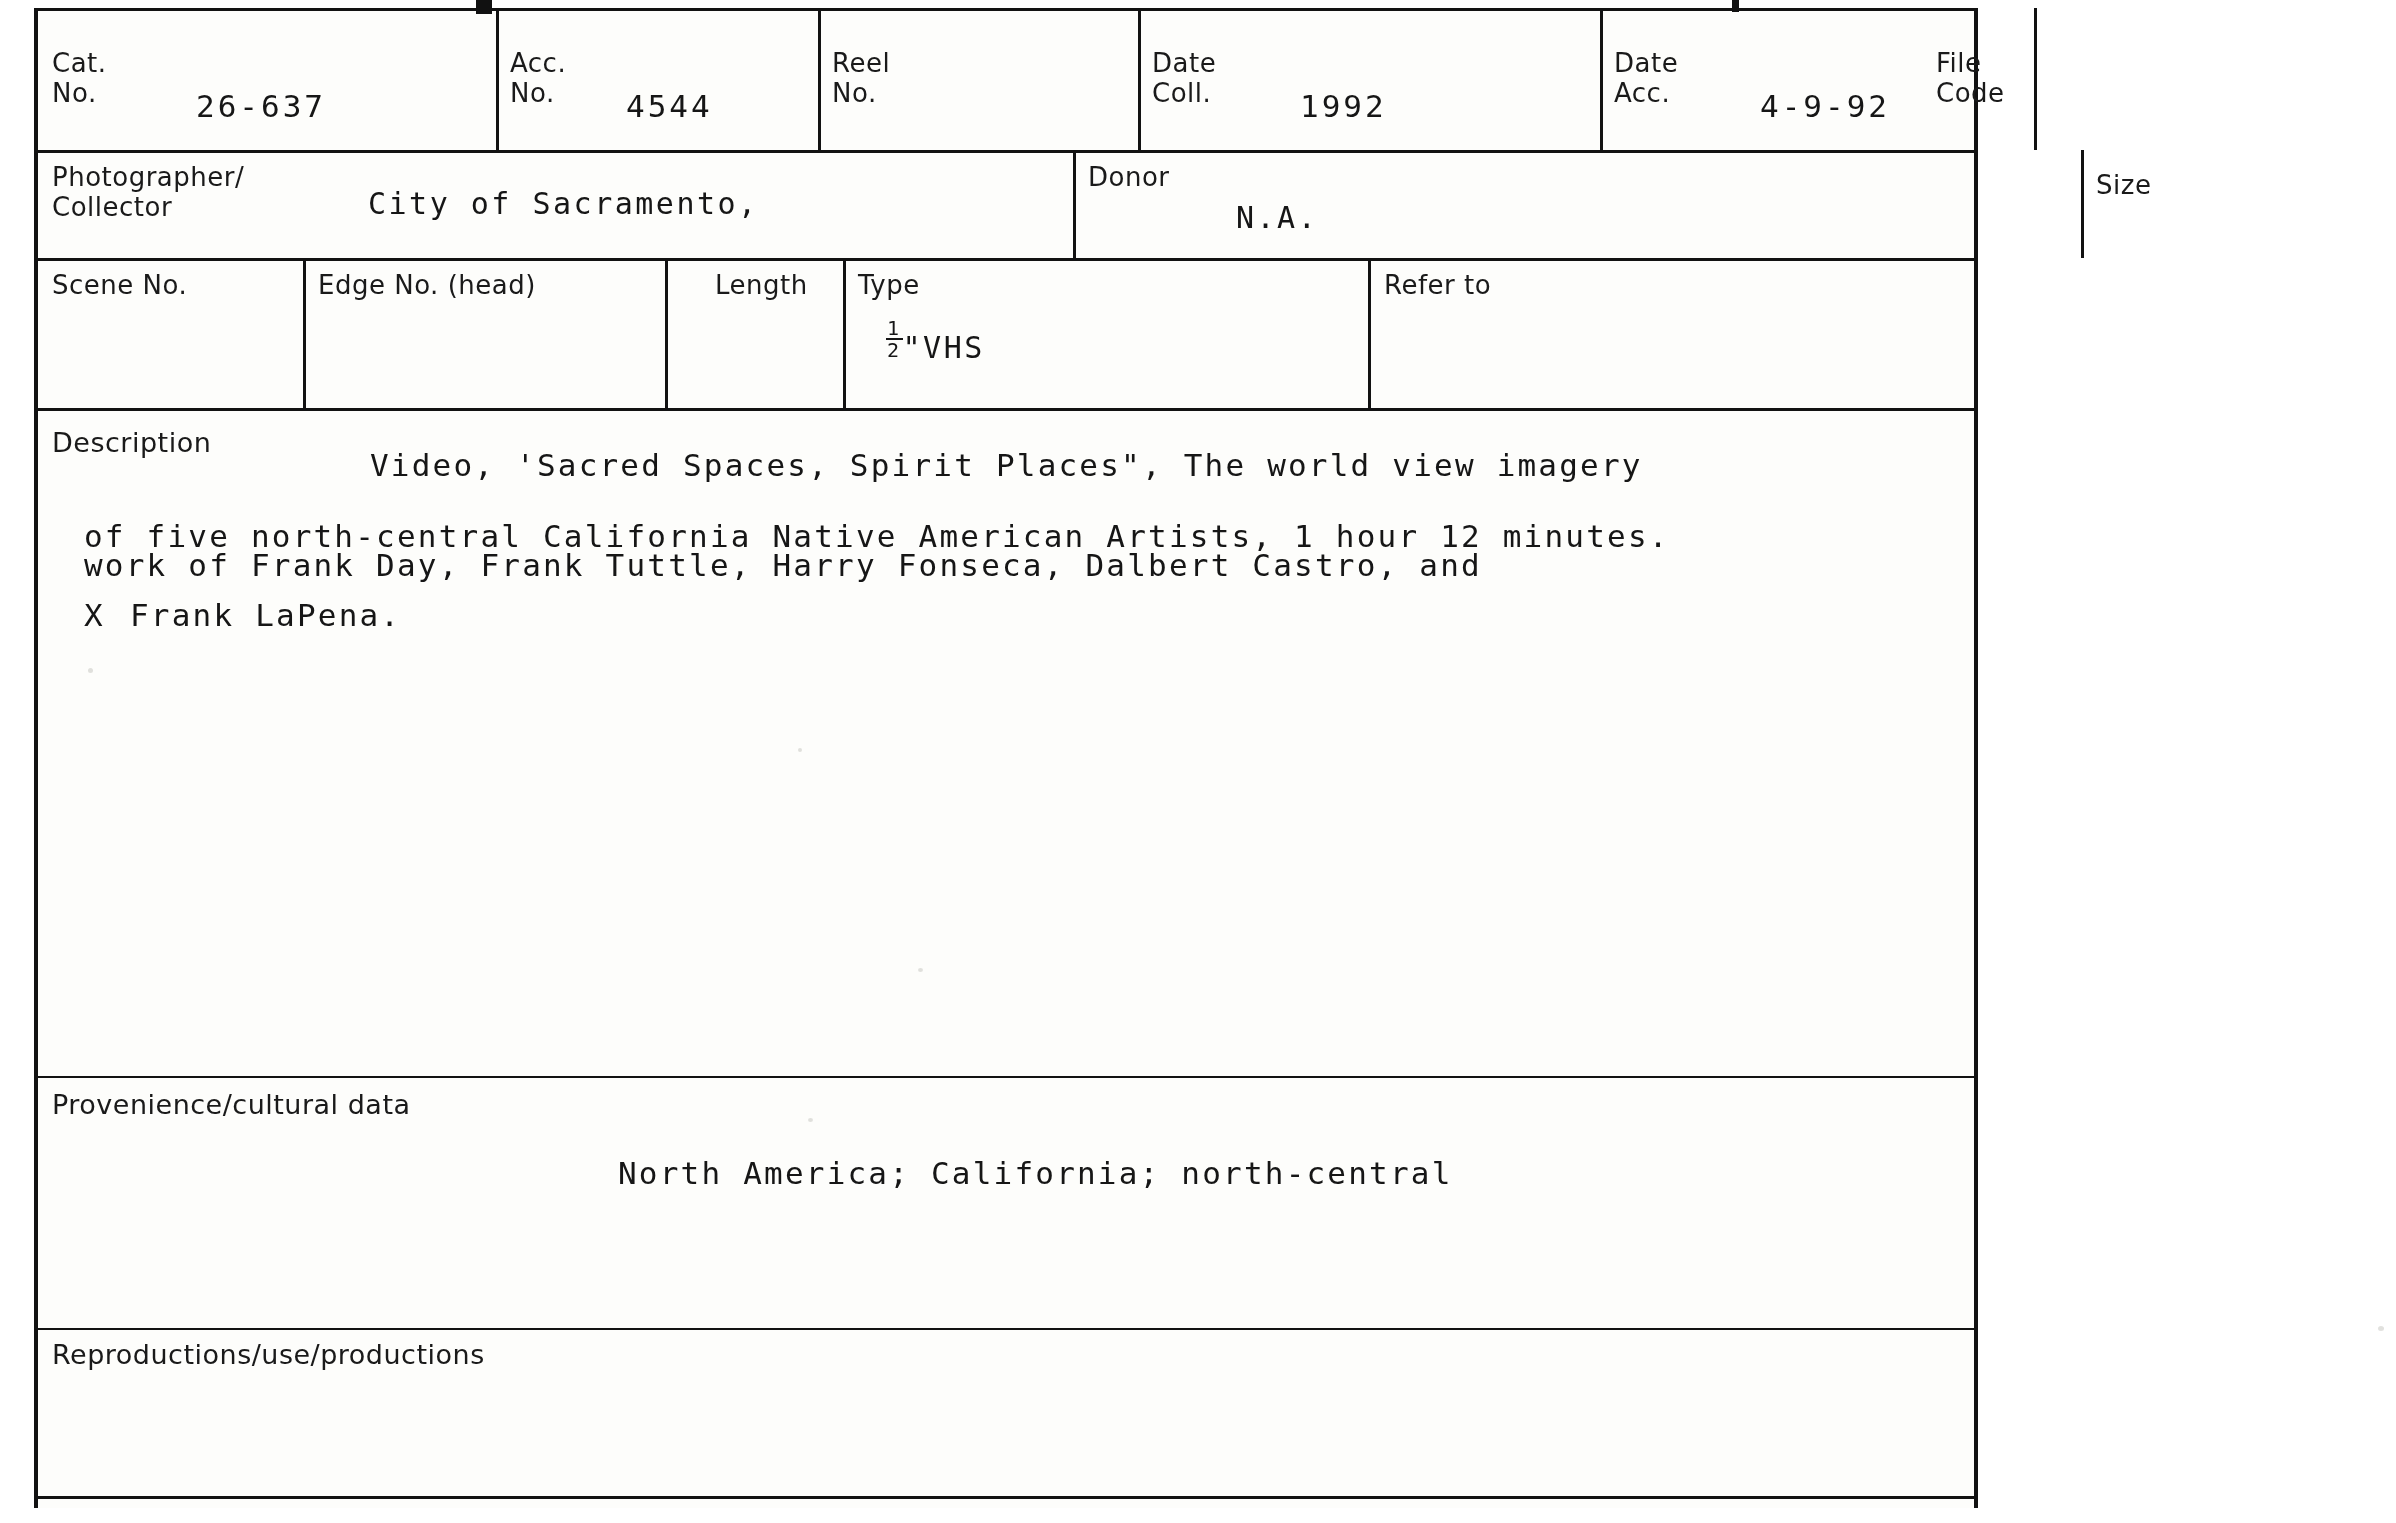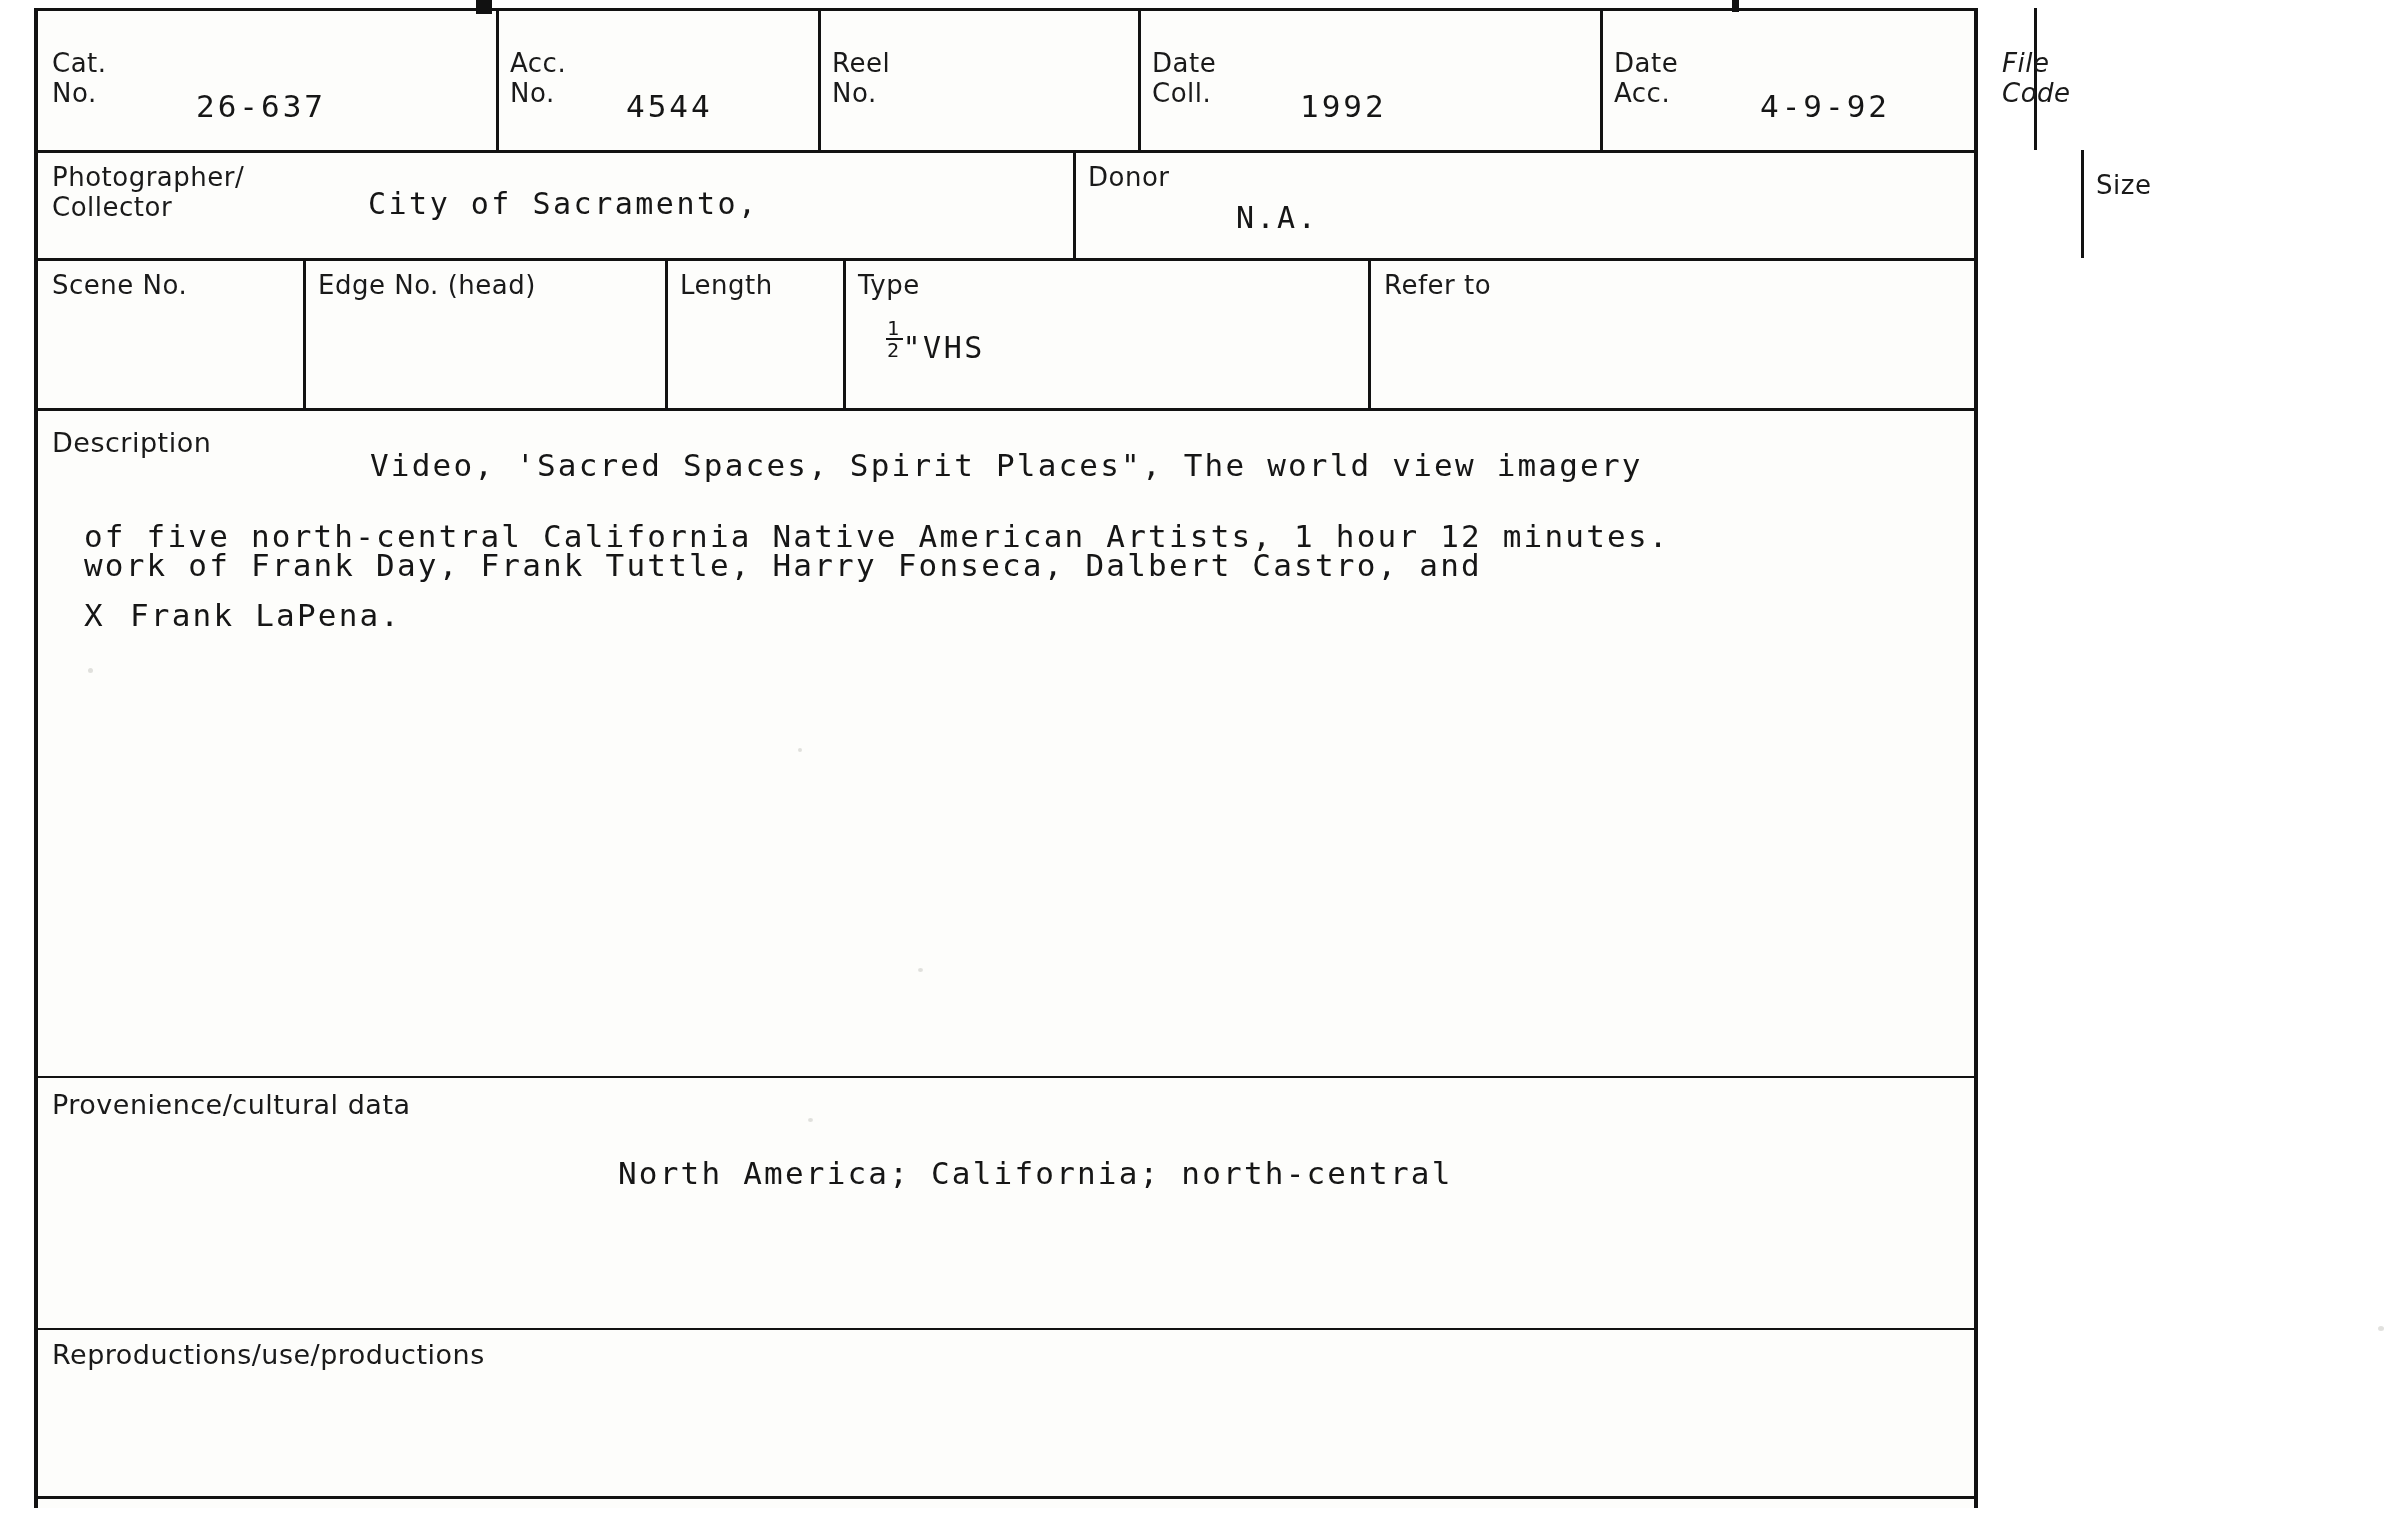--- a/index.html
+++ b/index.html
@@ -144,41 +144,41 @@
   <div class="val big" style="left:910px; top:80px;"></div>
 
   <div class="lbl" style="left:1114px; top:40px;">Date
 Coll.</div>
   <div class="val big" style="left:1262px; top:80px;">1992</div>
 
   <div class="lbl" style="left:1576px; top:40px;">Date
 Acc.</div>
   <div class="val big" style="left:1722px; top:80px;">4-9-92</div>
 
-  <div class="lbl" style="left:1964px; top:40px;font-style:italic;">File
+  <div class="lbl" style="left:1898px; top:40px;">File
 Code</div>
   <div class="val big" style="left:2160px; top:80px;"></div>
 
   <div class="lbl" style="left:14px; top:154px;">Photographer/
 Collector</div>
   <div class="val" style="left:330px; top:178px;">City of Sacramento,</div>
 
   <div class="lbl" style="left:1050px; top:154px;">Donor</div>
   <div class="val" style="left:1198px; top:192px;">N.A.</div>
 
   <div class="lbl" style="left:2058px; top:162px;">Size</div>
   <div class="val" style="left:2180px; top:192px;"></div>
 
   <div class="lbl" style="left:14px;  top:262px;">Scene No.</div>
   <div class="val" style="left:40px;  top:318px;"></div>
 
   <div class="lbl" style="left:280px; top:262px;">Edge No. (head)</div>
   <div class="val" style="left:300px; top:318px;"></div>
 
-  <div class="lbl" style="left:642px; top:262px;">Length</div>
+  <div class="lbl" style="left:677px; top:262px;">Length</div>
   <div class="val" style="left:660px; top:318px;"></div>
 
   <div class="lbl" style="left:820px; top:262px;">Type</div>
   <div class="val" style="left:848px; top:310px;"><span class="frac"><span class="num">1</span><span class="den">2</span></span><span>"VHS</span></div>
 
   <div class="lbl" style="left:1346px; top:262px;">Refer to</div>
   <div class="val" style="left:1370px; top:318px;"></div>
 
   <div class="lbl" style="left:14px; top:420px; font-size:27px;">Description</div>
 

